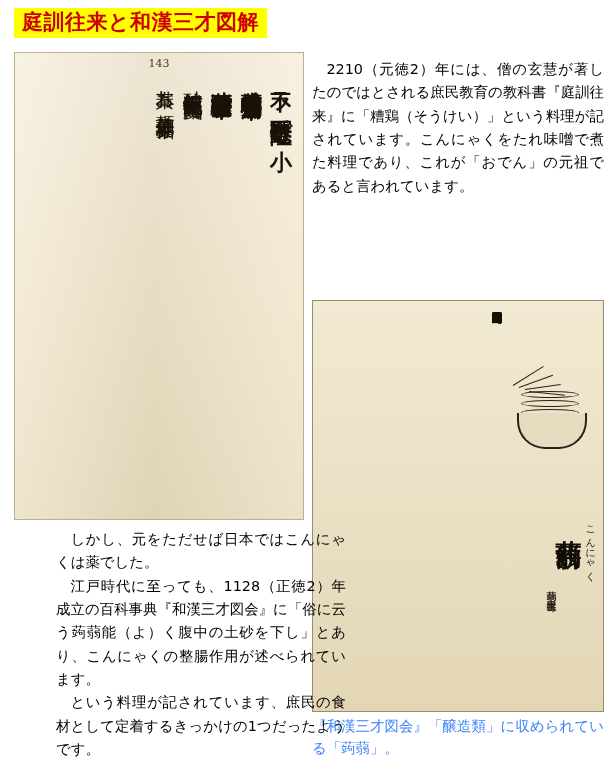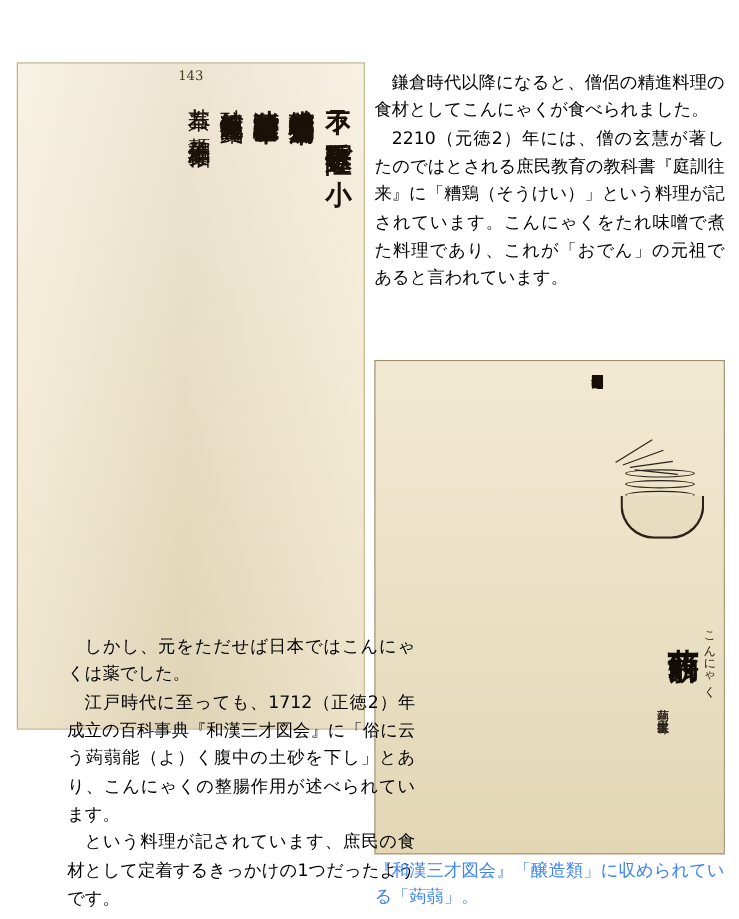--- a/index.html
+++ b/index.html
@@ -39,21 +39,21 @@
     line-height: 1.1;
     white-space: nowrap;
   }
 
   
   .scan-left {
     position: absolute;
     left: 14px;
     top: 52px;
     width: 290px;
-    height: 556px;
+    height: 468px;
     background: #f3ead3;
     border: 1px solid #bfb08a;
     box-sizing: border-box;
     overflow: hidden;
   }
   .scan-left .paper {
     position: absolute;
     inset: 0;
     background:
       linear-gradient(90deg, rgba(255,255,255,0.25) 0%, rgba(0,0,0,0.04) 48%, rgba(255,255,255,0.18) 100%),
@@ -274,36 +274,38 @@
     color: #3b82f6;
     text-align: justify;
   }
   .caption-right p { margin: 0; }
 </style>
 </head>
 <body>
 
 <div class="page">
 
+  <div class="title-bar">
+    <div class="title-text">庭訓往来と和漢三才図解</div>
+  </div>
 
   <div class="scan-left">
     <div class="paper"></div>
     <div class="pagenum">143</div>
     <div class="vcols">
       <div class="vcol c1">不ラ乎軍敬近陸ぞ小</div>
       <div class="vcol c2">繊蒻糟糟鶏鵞鶯葦葦</div>
       <div class="vcol c3">猪蒡驢驤鴛葦葦葦</div>
       <div class="vcol c4">砂糖羊羹饅泥饂飩羹麺</div>
       <div class="vcol c5">其奉お麺生姜葉子赤柚</div>
     </div>
     <div class="footnote">十二</div>
   </div>
 
   <div class="text-right-top">
-    <p>鎌倉時代以降になると、僧侶の精進料理の食材としてこんにゃくが食べられました。</p>
     <p>2210（元徳2）年には、僧の玄慧が著したのではとされる庶民教育の教科書『庭訓往来』に「糟鶏（そうけい）」という料理が記されています。こんにゃくをたれ味噌で煮た料理であり、これが「おでん」の元祖であると言われています。</p>
   </div>
 
   <div class="scan-right">
     <div class="paper2"></div>
     <div class="dense">本綱蒟蒻初収餘蕷之如茯苓類也搗末以灰汁煮十餘沸以水淘洗再以灰汁煮成餅五六十過亦佳其法蒟蒻根大如碗及芋魁生陰地雨中葉似半夏而大三月生苗至五月移之春時采根搗碎以灰汁煮成餅五六十過以苦酒五合和之又以水淘洗浸之然後以灰汁煮之令熟或切作片或作絲以薑醋食之甚佳其性冷味辛気平有小毒主治癰腫風毒摩傳腫上搗碎以灰汁煮成餅五六十過又方取根去皮搗爛以石灰湯或灰汁煉成餅切作細條以水浸之日換水去灰気用之和醤醋薑芥食之下気解毒消腫散結通腸胃除積滞民間多以為食亦有以為薬者凡食之須熟煮去毒</div>
     <div class="illus">
       <div class="sticks">
           <i></i>
           <i></i>
@@ -318,21 +320,21 @@
         </div>
       <div class="bowl"></div>
     </div>
     <div class="ruby-label">こんにゃく</div>
     <div class="big-label">蒟蒻餅</div>
     <div class="side-note">蒟蒻草　寄生喜里于以</div>
   </div>
 
   <div class="text-left-bottom">
     <p>しかし、元をただせば日本ではこんにゃくは薬でした。</p>
-    <p>江戸時代に至っても、1712（正徳2）年成立の百科事典『和漢三才図会』に「俗に云う蒟蒻能（よ）く腹中の土砂を下し」とあり、こんにゃくの整腸作用が述べられています。</p>
+    <p>江戸時代に至っても、1128（正徳2）年成立の百科事典『和漢三才図会』に「俗に云う蒟蒻能（よ）く腹中の土砂を下し」とあり、こんにゃくの整腸作用が述べられています。</p>
     <p>という料理が記されています、庶民の食材として定着するきっかけの1つだったようです。</p>
   </div>
 
   <div class="caption-right">
     <p>『和漢三才図会』「醸造類」に収められている「蒟蒻」。</p>
   </div>
 
 </div>
 
 </body></html>

